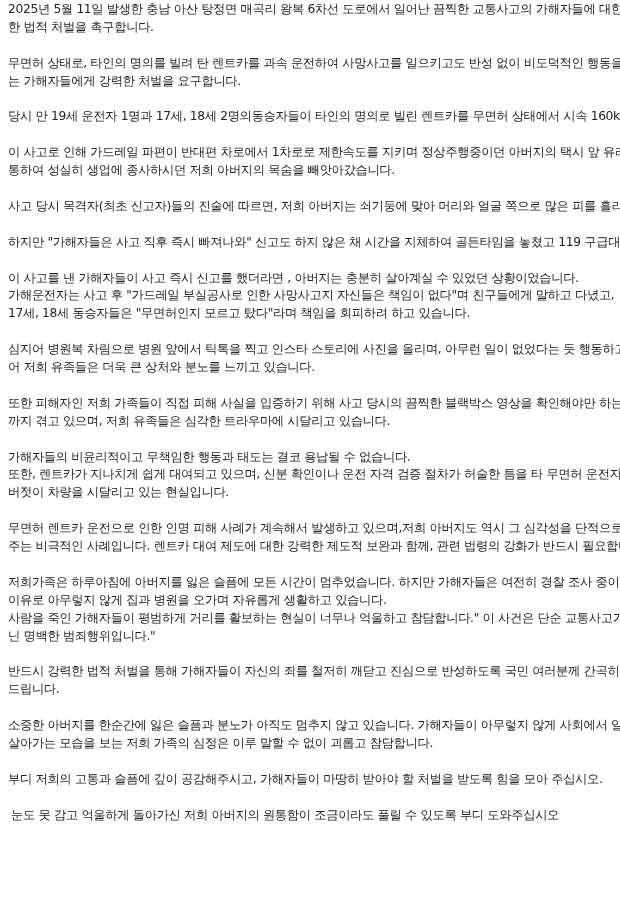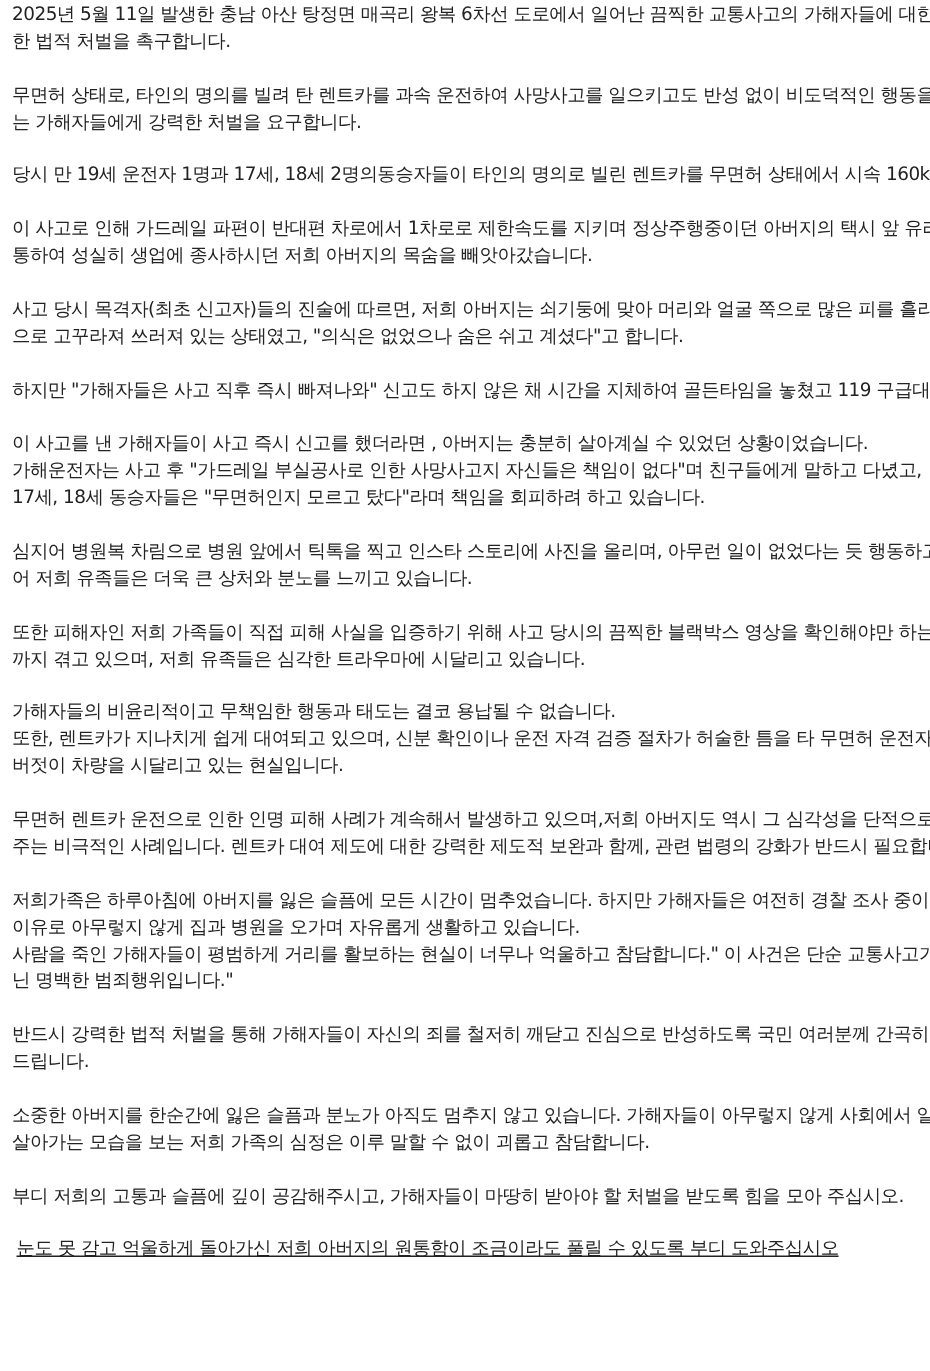--- a/index.html
+++ b/index.html
@@ -24,21 +24,20 @@
   }
   .para {
     margin: 0 0 17.9px 0;
   }
   .line {
     display: block;
     white-space: nowrap;
   }
   .para.indent .line {
     padding-left: 3px;
-    text-decoration: underline;
   }
 </style>
 </head>
 <body>
 
 <div class="doc">
 
   <div class="para">
     <span class="line">2025년 5월 11일 발생한 충남 아산 탕정면 매곡리 왕복 6차선 도로에서 일어난 끔찍한 교통사고의 가해자들에 대한 엄정</span>
     <span class="line">한 법적 처벌을 촉구합니다.</span>
@@ -53,21 +52,20 @@
     <span class="line">당시 만 19세 운전자 1명과 17세, 18세 2명의동승자들이 타인의 명의로 빌린 렌트카를 무면허 상태에서 시속 160km로</span>
   </div>
 
   <div class="para">
     <span class="line">이 사고로 인해 가드레일 파편이 반대편 차로에서 1차로로 제한속도를 지키며 정상주행중이던 아버지의 택시 앞 유리를 관</span>
     <span class="line">통하여 성실히 생업에 종사하시던 저희 아버지의 목숨을 빼앗아갔습니다.</span>
   </div>
 
   <div class="para">
     <span class="line">사고 당시 목격자(최초 신고자)들의 진술에 따르면, 저희 아버지는 쇠기둥에 맞아 머리와 얼굴 쪽으로 많은 피를 흘리며 앞</span>
-    <span class="line">으로 고꾸라져 쓰러져 있는 상태였고, "의식은 없었으나 숨은 쉬고 계셨다"고 합니다.</span>
   </div>
 
   <div class="para">
     <span class="line">하지만 "가해자들은 사고 직후 즉시 빠져나와" 신고도 하지 않은 채 시간을 지체하여 골든타임을 놓쳤고 119 구급대가 현</span>
   </div>
 
   <div class="para">
     <span class="line">이 사고를 낸 가해자들이 사고 즉시 신고를 했더라면 , 아버지는 충분히 살아계실 수 있었던 상황이었습니다.</span>
     <span class="line">가해운전자는 사고 후 "가드레일 부실공사로 인한 사망사고지 자신들은 책임이 없다"며 친구들에게 말하고 다녔고,</span>
     <span class="line">17세, 18세 동승자들은 "무면허인지 모르고 탔다"라며 책임을 회피하려 하고 있습니다.</span>

